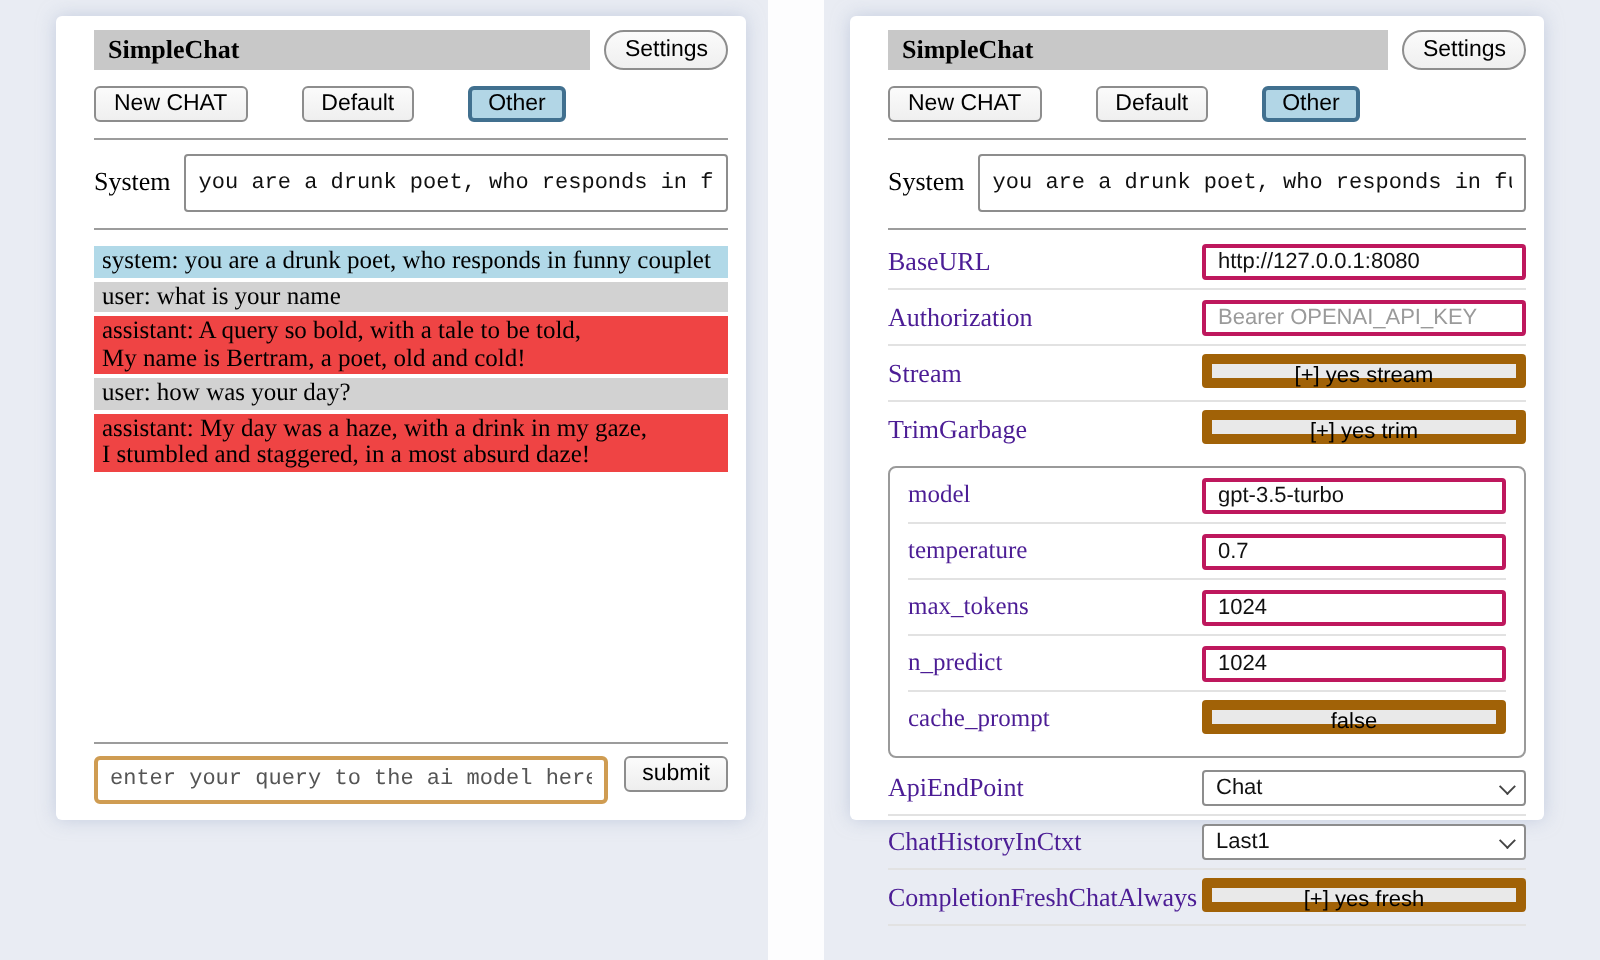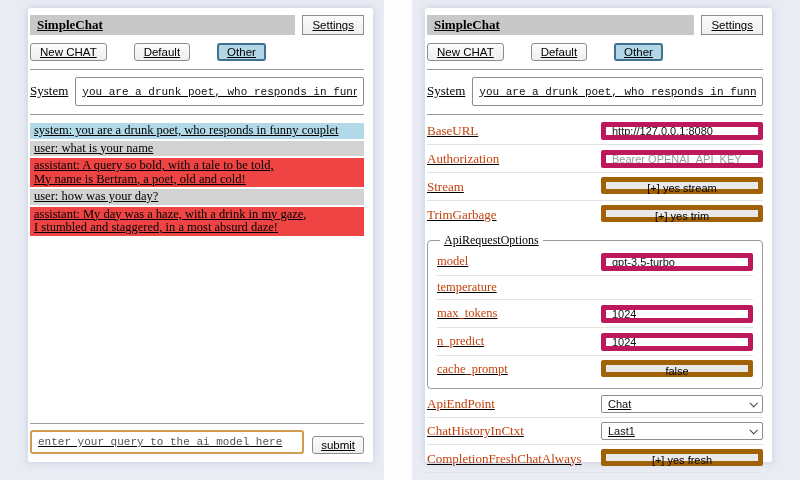--- a/index.html
+++ b/index.html
@@ -1,32 +1,32 @@
 <!DOCTYPE html>
 <html><head>
 <meta charset="utf-8">
 <style>
   * { margin:0; padding:0; box-sizing:border-box; }
   html,body { width:800px; height:480px; overflow:hidden; }
   body { background:#e9ecf3; font-family:"Liberation Serif", serif; position:relative; }
 
   .mid-strip { position:absolute; left:384px; top:0; width:28px; height:480px; background:#fdfdfe; }
 
-  .card { position:absolute; top:8px; height:454px; background:#fff; border-radius:3px;
-          box-shadow:0 0 9px rgba(165,178,205,0.55); padding:7px 9px 8px 2px;
-          display:flex; flex-direction:column;text-decoration:underline; }
+  .card { position:absolute; top:8px; height:402px; background:#fff; border-radius:3px;
+          box-shadow:0 0 9px rgba(165,178,205,0.55); padding:7px 9px 8px 19px;
+          display:flex; flex-direction:column; }
   .card.left  { left:28px;  width:345px; }
   .card.right { left:425px; width:347px; }
 
   .header-row { display:flex; gap:7px; align-items:stretch; }
   .title-bar { flex:1; background:#c8c8c8; font-weight:bold; font-size:13px; padding:2px 7px;
                font-family:"Liberation Serif", serif; color:#000; }
   .btn { font-family:"Liberation Sans", sans-serif; font-size:11.5px; color:#000;
          background:linear-gradient(#fbfbfb,#efefef); border:1px solid #8d8d8d;
-         border-radius:0; padding:2px 9px; cursor:pointer; }
+         border-radius:10px; padding:2px 9px; cursor:pointer; }
 
   .toolbar { display:flex; gap:27px; margin-top:8px; }
   .tb-btn { font-family:"Liberation Sans", sans-serif; font-size:11.5px; color:#000;
             background:linear-gradient(#fbfbfb,#efefef); border:1px solid #8d8d8d;
             border-radius:3px; padding:2px 9px; cursor:pointer; }
   .tb-btn.active { background:#b2d6e6; border:2px solid #41708f; padding:1px 8px; border-radius:3px; }
 
   hr.sep { border:none; border-top:1px solid #9c9c9c; margin:8px 0 7px 0; }
 
   .system-row { display:flex; gap:7px; align-items:flex-start; }
@@ -34,36 +34,36 @@
   .system-input { flex:1; height:29px; font-family:"Liberation Mono", monospace; font-size:11px;
                   border:1px solid #8d8d8d; border-radius:2px; padding:3px 6px; color:#111; }
 
   .chat-area { flex:1; margin-top:1px; overflow:hidden; }
   .msg { font-size:12.5px; line-height:13.5px; padding:1px 4px; margin-bottom:2px;
          white-space:pre-line; color:#000; }
   .msg.system { background:#b1d9e8; }
   .msg.user { background:#d2d2d2; }
   .msg.assistant { background:#ef4444; }
 
-  .query-row { display:flex; gap:8px; align-items:flex-end; margin-top:6px; }
+  .query-row { display:flex; gap:8px; align-items:flex-start; margin-top:6px; }
   .query-input { flex:1; font-family:"Liberation Mono", monospace; font-size:11px;
                  border:1px solid #8d8d8d; border-radius:3px; padding:4px 6px; color:#333; }
   .query-input.focused { border:2px solid #cf9c52; }
   .query-input::placeholder { color:#555; opacity:1; }
   .submit-btn { font-family:"Liberation Sans", sans-serif; font-size:11.5px;
                 background:linear-gradient(#fbfbfb,#eeeeee); border:1px solid #8d8d8d;
                 border-radius:3px; padding:2px 8px; cursor:pointer; }
 
   .settings-list { display:flex; flex-direction:column; }
   .set-row { display:flex; align-items:center; justify-content:space-between; padding:4px 0 4px 0; }
   .set-row.lined { border-top:1px solid #e2e2e2; }
-  .set-label { font-size:13px; color:#c2410c; }
+  .set-label { font-size:13px; color:#4c1d95; }
   .set-control { width:162px; flex:none; }
   .set-input { width:100%; height:18px; font-family:"Liberation Sans", sans-serif; font-size:11px;
-               border:5px solid #be185d; border-radius:2px; padding:1px 6px; color:#111; background:#fff; }
+               border:2px solid #be185d; border-radius:2px; padding:1px 6px; color:#111; background:#fff; }
   .set-input::placeholder { color:#9a9a9a; opacity:1; }
   .set-btn { width:100%; height:17px; font-family:"Liberation Sans", sans-serif; font-size:11px;
              background:#e9e9e9; border:5px solid #a16207; border-radius:2px; color:#000;
              cursor:pointer; padding:0; }
   .select-box { width:100%; height:18px; display:flex; align-items:center; justify-content:space-between;
                 font-family:"Liberation Sans", sans-serif; font-size:11px; color:#111;
                 border:1px solid #8d8d8d; border-radius:2px; padding:0 6px; background:#fff; cursor:pointer; }
   .chevron { width:6px; height:6px; border-right:1.5px solid #444; border-bottom:1.5px solid #444;
              transform:rotate(45deg) translateY(-1px); flex:none; }
 
@@ -155,29 +155,29 @@
       <span class="set-label">Stream</span>
       <span class="set-control"><button class="set-btn">[+] yes stream</button></span>
     </div>
 
     <div class="set-row lined">
       <span class="set-label">TrimGarbage</span>
       <span class="set-control"><button class="set-btn">[+] yes trim</button></span>
     </div>
 
     <fieldset class="aro">
-      <legend>ApiRequestOptions</legend>
 
       <div class="set-row">
         <span class="set-label">model</span>
         <span class="set-control"><input class="set-input" type="text" value="gpt-3.5-turbo" style=""></span>
       </div>
 
       <div class="set-row lined">
         <span class="set-label">temperature</span>
+        <span class="set-control"><input class="set-input" type="text" value="0.7" style=""></span>
       </div>
 
       <div class="set-row lined">
         <span class="set-label">max_tokens</span>
         <span class="set-control"><input class="set-input" type="text" value="1024" style=""></span>
       </div>
 
       <div class="set-row lined">
         <span class="set-label">n_predict</span>
         <span class="set-control"><input class="set-input" type="text" value="1024" style=""></span>

